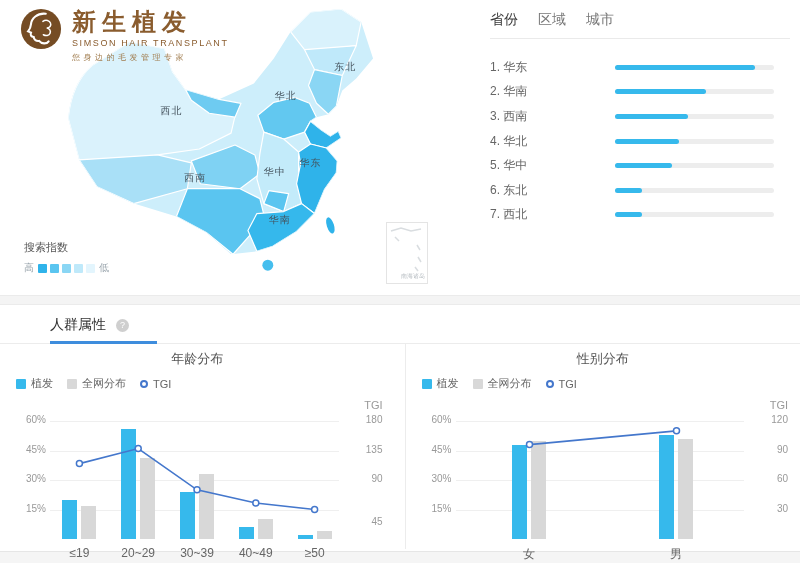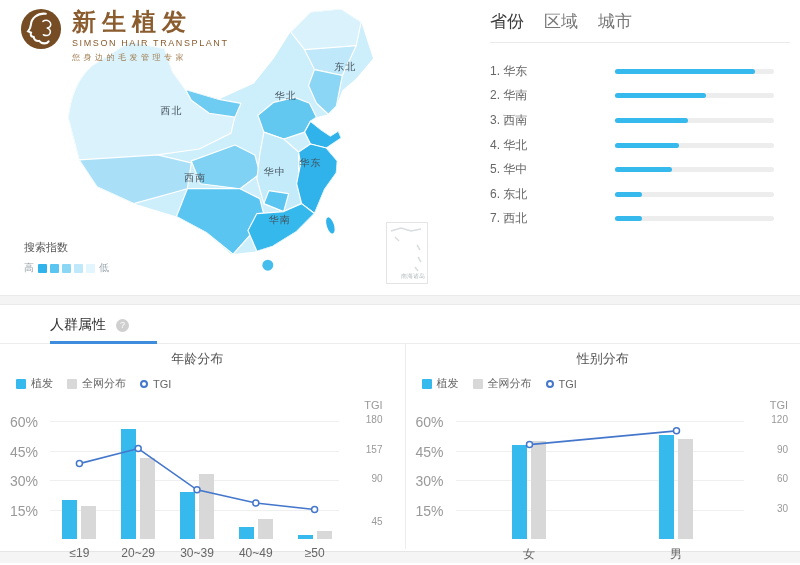--- a/index.html
+++ b/index.html
@@ -18,21 +18,21 @@
   .mlt{font-size:11px;color:#555;margin-bottom:6px;}
   .mlrow{display:flex;align-items:center;gap:4px;font-size:10px;color:#9aa5ad;}
   .mlsq{width:9px;height:9px;display:inline-block;border-radius:1px;}
   
   .inset{position:absolute;left:386px;top:222px;width:42px;height:62px;border:1px solid #e4e4e4;
     background:#fff;z-index:4;box-sizing:border-box;}
   .insetlabel{position:absolute;right:2px;bottom:2px;font-size:6px;color:#b9bfc4;letter-spacing:0;}
   
   .rankpanel{position:absolute;left:490px;top:10px;width:300px;z-index:5;}
   .rtabs{padding-bottom:9px;border-bottom:1px solid #eaeaea;}
-  .rtab{margin-right:20px;font-size:17px;color:#777;cursor:pointer;margin-top:18px;}
+  .rtab{margin-right:20px;font-size:14px;color:#777;cursor:pointer;margin-top:18px;}
   .rtab.active{color:#3a3a3a;}
   .rlist{margin-top:16px;}
   .rrow{display:flex;align-items:center;height:24.6px;}
   .rlabel{width:125px;font-size:12px;color:#666;}
   .rtrack{flex:1;height:5px;background:#ededed;border-radius:3px;position:relative;margin-right:16px;}
   .rfill{position:absolute;left:0;top:0;height:5px;border-radius:3px;background:#36b9ec;}
   
   .band{height:10px;background:#f4f4f4;border-top:1px solid #ebebeb;border-bottom:1px solid #ebebeb;box-sizing:border-box;}
   
   .bottom{height:246px;background:#fff;}
@@ -49,21 +49,21 @@
   .litem{display:flex;align-items:center;gap:5px;cursor:pointer;}
   .sw{width:10px;height:10px;display:inline-block;border-radius:1px;}
   .sw-blue{background:#36b9ec;}
   .sw-gray{background:#d8d8d8;}
   .sw-circle{width:8px;height:8px;border-radius:50%;border:2px solid #4477cc;background:#fff;box-sizing:border-box;}
   .litem em{font-style:normal;}
   .plotwrap{position:relative;margin:30px 46px 0 40px;}
   .plot{position:relative;height:118px;}
   .tgihead{position:absolute;right:-44px;top:-22px;font-size:11px;color:#999;}
   .grid{position:absolute;left:0;right:0;height:1px;background:#efefef;}
-  .tickL{position:absolute;left:-40px;width:36px;text-align:left;font-size:14px;color:#999;}
+  .tickL{position:absolute;left:-40px;width:36px;text-align:right;font-size:10px;color:#999;}
   .tickR{position:absolute;right:-44px;width:40px;text-align:right;font-size:10px;color:#999;}
   .vbar{position:absolute;bottom:0;}
   .cat{position:absolute;width:70px;text-align:center;font-size:12px;color:#666;}
   .lsvg{position:absolute;left:0;top:0;overflow:visible;pointer-events:none;z-index:3;}
   .footer{height:12px;background:#f5f5f5;border-top:1px solid #e6e6e6;box-sizing:border-box;}
 </style>
 </head>
 <body>
 
 <div class="top">
@@ -224,21 +224,21 @@
         <div class="tgihead">TGI</div>
         <div class="plot">
             <div class="grid" style="top: 88.5px;"></div>
             <div class="tickL" style="top: 81.5px;">15%</div>
             <div class="tickR" style="top: 95px;">45</div>
             <div class="grid" style="top: 59px;"></div>
             <div class="tickL" style="top: 52px;">30%</div>
             <div class="tickR" style="top: 52px;">90</div>
             <div class="grid" style="top: 29.5px;"></div>
             <div class="tickL" style="top: 22.5px;">45%</div>
-            <div class="tickR" style="top: 22.5px;">157</div>
+            <div class="tickR" style="top: 22.5px;">135</div>
             <div class="grid" style="top: 0px;"></div>
             <div class="tickL" style="top: -7px;">60%</div>
             <div class="tickR" style="top: -7px;">180</div>
             <div class="vbar" style="left: 12.4px; width: 15px; height: 39.3333px; background: rgb(54, 185, 236);"></div>
             <div class="vbar" style="left: 31.4px; width: 15px; height: 33.4333px; background: rgb(216, 216, 216);"></div>
             <div class="cat" style="left: -5.6px; top: 125px;">≤19</div>
             <div class="vbar" style="left: 71.2px; width: 15px; height: 110.133px; background: rgb(54, 185, 236);"></div>
             <div class="vbar" style="left: 90.2px; width: 15px; height: 80.6333px; background: rgb(216, 216, 216);"></div>
             <div class="cat" style="left: 53.2px; top: 125px;">20~29</div>
             <div class="vbar" style="left: 130px; width: 15px; height: 47.2px; background: rgb(54, 185, 236);"></div>

